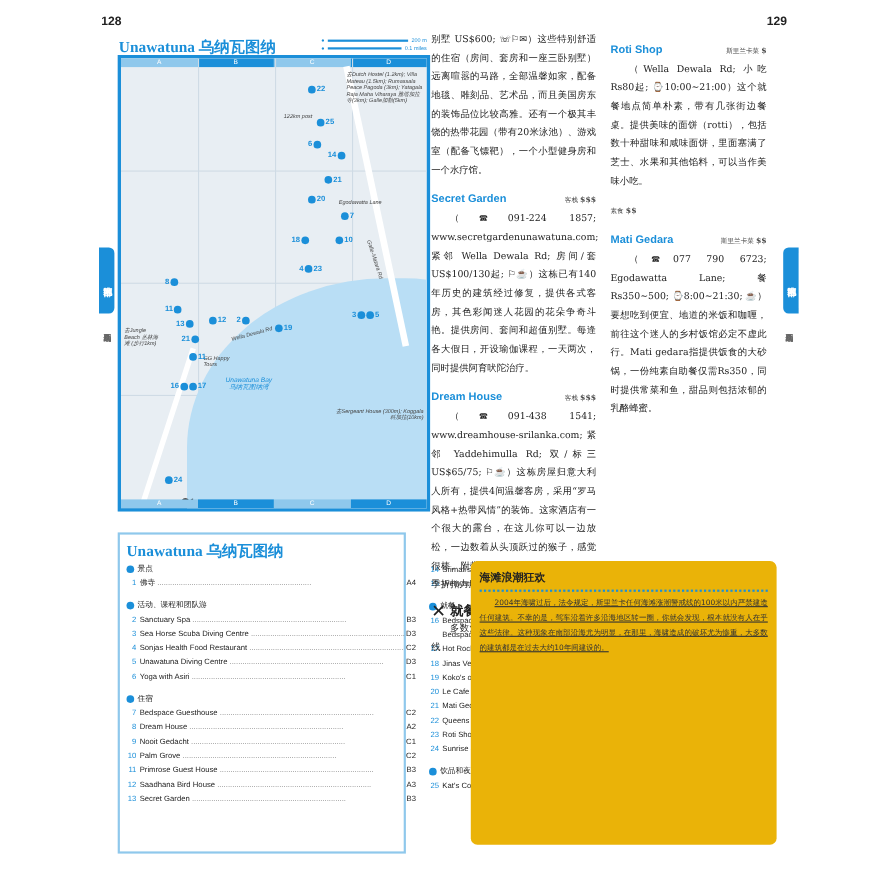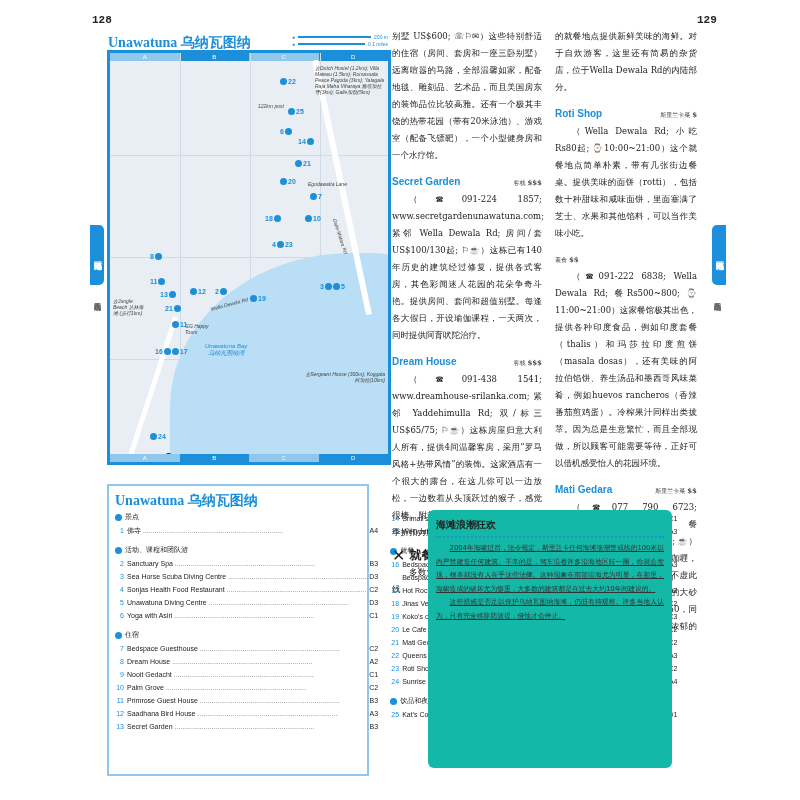--- a/index.html
+++ b/index.html
@@ -1,17 +1,17 @@
 <!DOCTYPE html>
 <html><head>
 <meta charset="utf-8">
 <style>
   * { box-sizing: border-box; margin: 0; padding: 0; }
   body { width: 800px; height: 800px; background: #fff; font-family: "DejaVu Serif", serif; color: #222; position: relative; overflow: hidden; }
-  .page-num { position: absolute; top: 14px; font-weight: bold; font-size: 11px; font-family: Liberation Mono, monospace; }
+  .page-num { position: absolute; top: 14px; font-weight: bold; font-size: 11px; font-family: Liberation Sans, sans-serif; }
   .pn-left { left: 92px; }
   .pn-right { left: 697px; text-align: center; }
 
   
   .map-title { position: absolute; left: 108px; top: 34px; font-size: 14px; font-weight: bold; color: #1b8fd9; font-family: "Liberation Serif", serif; }
   .scale { position: absolute; left: 292px; top: 33px; width: 96px; font-size: 5px; color: #1b8fd9; font-family: "Liberation Sans", sans-serif; }
   .scale .row { display: flex; align-items: center; gap: 3px; height: 7px; }
   .scale .bar { flex: 1; height: 2px; background: #1b8fd9; }
   .map { position: absolute; left: 107px; top: 50px; width: 284px; height: 415px; background: #e8eef3; border: 3px solid #1b8fd9; overflow: hidden; }
   .grid-top, .grid-bot { position: absolute; left: 0; right: 0; height: 8px; display: flex; font-size: 6px; color: #fff; font-family: "Liberation Sans", sans-serif; }
@@ -55,21 +55,21 @@
   .col2 { left: 555px; top: 28px; width: 142px; }
   .entry-head { display: flex; justify-content: space-between; align-items: baseline; margin-top: 9px; }
   .entry-name { color: #1b8fd9; font-family: "Liberation Sans", sans-serif; font-size: 10px; font-weight: bold; }
   .entry-price { font-size: 6px; color: #444; }
   .entry-price b { font-size: 7px; }
   .entry-body { text-indent: 2em; }
   .eat-head { display: flex; align-items: center; gap: 4px; margin-top: 6px; font-size: 12px; font-weight: bold; font-family: "DejaVu Sans", sans-serif; }
   .eat-icon { font-size: 16px; }
 
   
-  .box { position: absolute; left: 428px; top: 510px; width: 244px; height: 258px; background: #14b8a6; border-radius: 6px; padding: 8px 8px; font-family: "DejaVu Sans", sans-serif; }
+  .box { position: absolute; left: 428px; top: 510px; width: 278px; height: 258px; background: #eab308; border-radius: 6px; padding: 8px 8px; font-family: "DejaVu Sans", sans-serif; }
   .box h3 { font-size: 10px; font-weight: bold; padding-bottom: 4px; border-bottom: 2px dotted #1b8fd9; margin-bottom: 4px; }
   .box p { font-size: 6.8px; line-height: 13.5px; text-indent: 2em; color: #333; text-align: justify; text-decoration: underline; }
 </style>
 </head>
 <body>
 
 <div class="page-num pn-left">128</div>
 <div class="page-num pn-right">129</div>
 
 <div class="side-tab side-tab-left">南部地区</div>
@@ -395,34 +395,31 @@
   </div>
   <p class="entry-body">（☎091-438 1541; www.dreamhouse-srilanka.com; 紧邻 Yaddehimulla Rd; 双/标三 US$65/75; ⚐☕）这栋房屋归意大利人所有，提供4间温馨客房，采用“罗马风格+热带风情”的装饰。这家酒店有一个很大的露台，在这儿你可以一边放松，一边数着从头顶跃过的猴子，感觉很棒。附带一个不错的意大利餐馆，淡季折扣力度很大。</p>
   <div class="eat-head">
     <span class="eat-icon">✕</span>
     <span>就餐</span>
   </div>
   <p class="entry-body">多数酒店和客栈提供餐饭，海滩沿线</p>
 </div>
 
 <div class="col-text col2">
-  <p>的就餐地点提供新鲜美味的海鲜。对于自炊游客，这里还有简易的杂货店，位于Wella Dewala Rd的内陆部分。</p>
   <div class="entry-head">
     <span class="entry-name">Roti Shop</span>
     <span class="entry-price"><span>斯里兰卡菜</span> <b>$</b></span>
   </div>
   <p class="entry-body">（Wella Dewala Rd; 小吃Rs80起; ⌚10:00~21:00）这个就餐地点简单朴素，带有几张街边餐桌。提供美味的面饼（rotti），包括数十种甜味和咸味面饼，里面塞满了芝士、水果和其他馅料，可以当作美味小吃。</p>
   <div class="entry-head">
     <span class="entry-price"><span>素食</span> <b>$$</b></span>
   </div>
-  <p class="entry-body">（☎091-222 6838; Wella Dewala Rd; 餐Rs500~800; ⌚11:00~21:00）这家餐馆极其出色，提供各种印度食品，例如印度套餐（thalis）和玛莎拉印度煎饼（masala dosas），还有美味的阿拉伯馅饼、养生汤品和墨西哥风味菜肴，例如huevos rancheros（香辣番茄煎鸡蛋）。冷榨果汁同样出类拔萃。因为总是生意繁忙，而且全部现做，所以顾客可能需要等待，正好可以借机感受怡人的花园环境。</p>
   <div class="entry-head">
     <span class="entry-name">Mati Gedara</span>
     <span class="entry-price"><span>斯里兰卡菜</span> <b>$$</b></span>
   </div>
   <p class="entry-body">（☎077 790 6723; Egodawatta Lane; 餐Rs350~500; ⌚8:00~21:30; ☕）要想吃到便宜、地道的米饭和咖喱，前往这个迷人的乡村饭馆必定不虚此行。Mati gedara指提供饭食的大砂锅，一份纯素自助餐仅需Rs350，同时提供常菜和鱼，甜品则包括浓郁的乳酪蜂蜜。</p>
 </div>
 
 <div class="box">
   <h3>海滩浪潮狂欢</h3>
   <p>2004年海啸过后，法令规定，斯里兰卡任何海滩涨潮警戒线的100米以内严禁建造任何建筑。不幸的是，驾车沿着许多沿海地区转一圈，你就会发现，根本就没有人在乎这些法律。这种现象在南部沿海尤为明显，在那里，海啸造成的破坏尤为惨重，大多数的建筑都是在过去大约10年间建设的。</p>
-  <p>这些措施是否足以保护乌纳瓦图纳海滩，仍旧有待观察。许多当地人认为，只有完全移除防波堤，侵蚀才会停止。</p>
 </div>
 
 </body></html>

